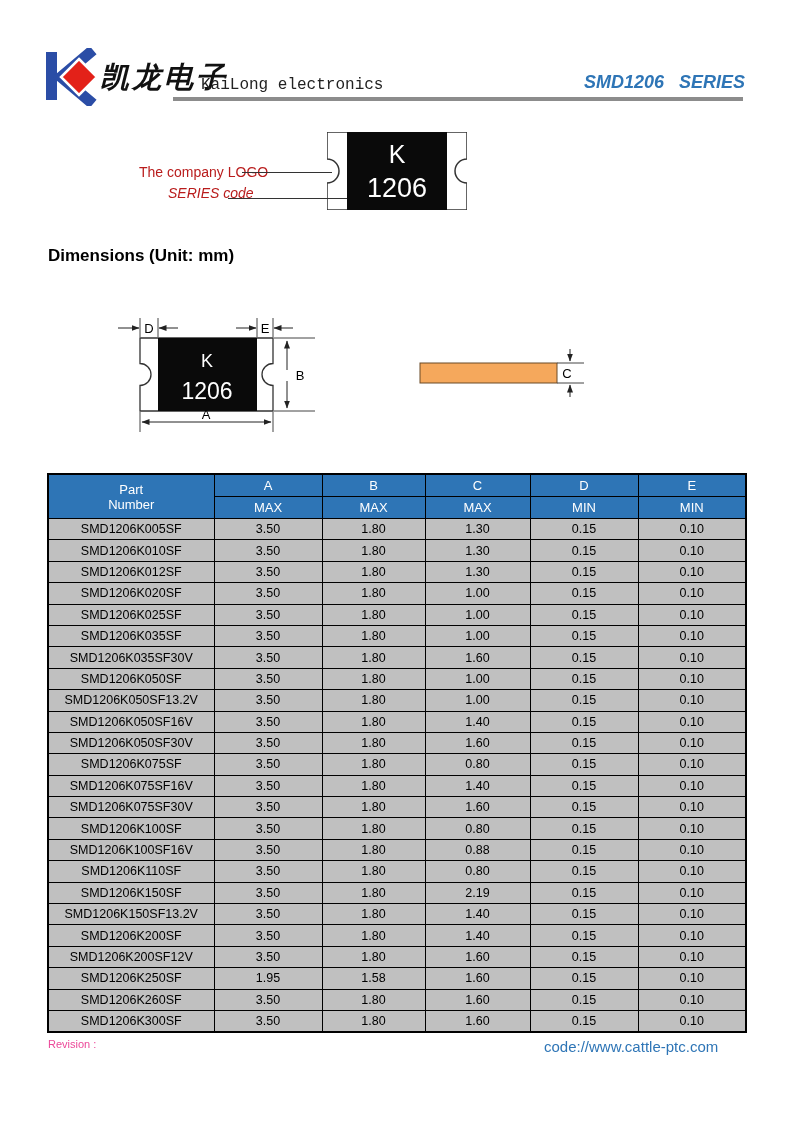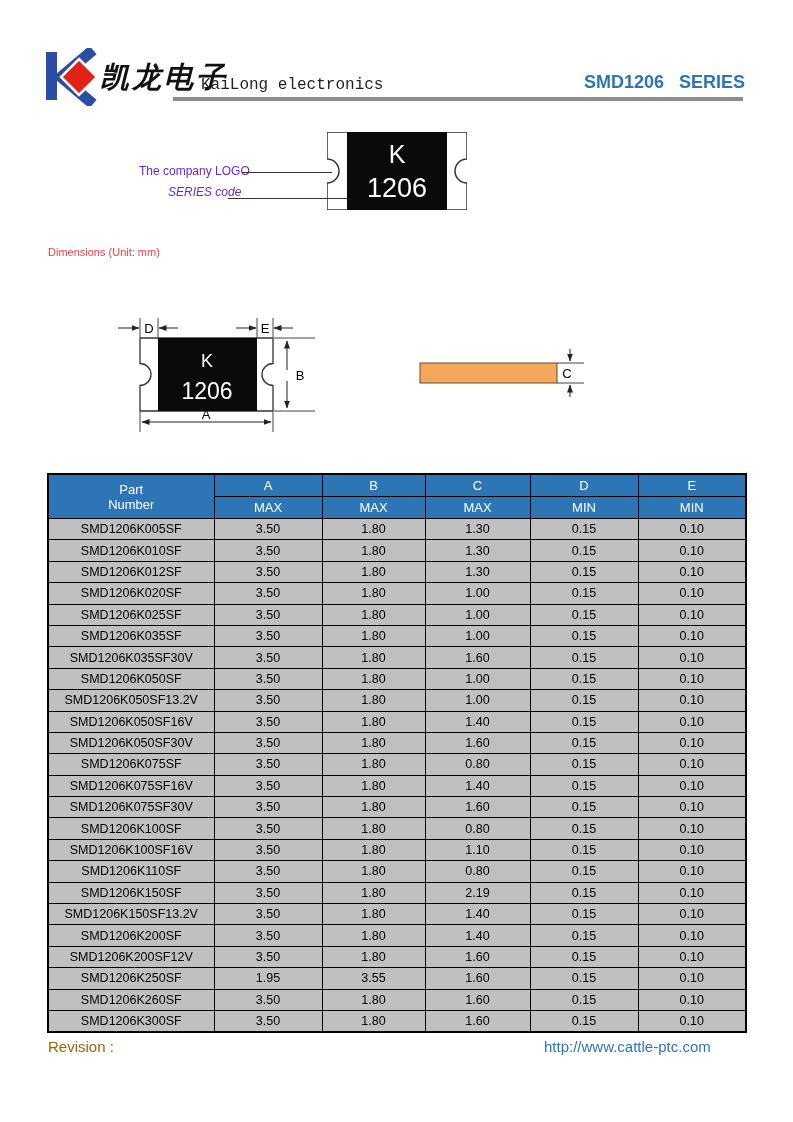--- a/index.html
+++ b/index.html
@@ -7,42 +7,42 @@
        font-family:"Liberation Sans",sans-serif;overflow:hidden;}
   #page{position:absolute;inset:0;}
 
   
   .logo-svg{position:absolute;left:45px;top:48px;}
   .logo-cn{position:absolute;left:100px;top:58px;font-family:"DejaVu Serif",serif;
            font-size:29px;font-weight:bold;font-style:italic;color:#111;letter-spacing:3px;white-space:pre;}
   .logo-en{position:absolute;left:201px;top:76px;font-family:Liberation Mono, monospace;
            font-size:16px;color:#222;}
   .series-title{position:absolute;left:445px;top:72px;width:300px;text-align:right;
-                font-size:18px;font-weight:bold;color:#2e75b6;white-space:pre;}
+                font-size:18px;font-weight:bold;color:#2e75b6;white-space:pre;font-style:italic;}
   .header-rule{position:absolute;left:173px;top:97px;width:570px;height:4px;background:#8c8c8c;}
 
   
   .chip1-svg{position:absolute;left:327px;top:132px;}
-  .callout{position:absolute;font-size:12px;color:#6d28d9;white-space:nowrap;}
+  .callout{position:absolute;font-size:14px;color:#b91c1c;white-space:nowrap;}
   .callout-line{position:absolute;border-top:1px solid #333;height:0;}
 
   
-  .dim-heading{position:absolute;left:48px;top:246px;font-size:11px;font-weight:normal;color:#ef4444;}
+  .dim-heading{position:absolute;left:48px;top:246px;font-size:17px;font-weight:bold;color:#000000;}
   .dim-svg{position:absolute;left:100px;top:310px;}
 
   
   #parts-table{position:absolute;left:47px;top:473px;width:698px;border-collapse:collapse;
                table-layout:fixed;font-size:12.5px;}
   #parts-table th,#parts-table td{border:1px solid #000;text-align:center;padding:0;}
   #parts-table{border:2px solid #000;}
   #parts-table thead th{background:#2e75b6;color:#ffffff;font-weight:normal;font-size:13px;height:21px;}
   #parts-table tbody td{background:#c0c0c0;color:#000;height:20.4px;}
 
   
-  .footer-revision{position:absolute;left:48px;top:1038px;font-size:15px;color:#a16207;white-space:pre;}
+  .footer-revision{position:absolute;left:48px;top:1038px;font-size:11px;color:#ec4899;white-space:pre;}
   .footer-url{position:absolute;left:544px;top:1038px;font-size:15px;color:#2e75b6;}
 
   svg text{font-family:"Liberation Sans",sans-serif;}
 </style>
 </head>
 <body>
 
 <div id="page">
 
   <svg class="logo-svg" width="62" height="58" viewBox="0 0 62 58">
@@ -267,21 +267,21 @@
           <td>3.50</td>
           <td>1.80</td>
           <td>0.80</td>
           <td>0.15</td>
           <td>0.10</td>
         </tr>
         <tr>
           <td>SMD1206K100SF16V</td>
           <td>3.50</td>
           <td>1.80</td>
-          <td>1.10</td>
+          <td>0.88</td>
           <td>0.15</td>
           <td>0.10</td>
         </tr>
         <tr>
           <td>SMD1206K110SF</td>
           <td>3.50</td>
           <td>1.80</td>
           <td>0.80</td>
           <td>0.15</td>
           <td>0.10</td>
@@ -314,21 +314,21 @@
           <td>SMD1206K200SF12V</td>
           <td>3.50</td>
           <td>1.80</td>
           <td>1.60</td>
           <td>0.15</td>
           <td>0.10</td>
         </tr>
         <tr>
           <td>SMD1206K250SF</td>
           <td>1.95</td>
-          <td>3.55</td>
+          <td>1.58</td>
           <td>1.60</td>
           <td>0.15</td>
           <td>0.10</td>
         </tr>
         <tr>
           <td>SMD1206K260SF</td>
           <td>3.50</td>
           <td>1.80</td>
           <td>1.60</td>
           <td>0.15</td>
@@ -339,15 +339,15 @@
           <td>3.50</td>
           <td>1.80</td>
           <td>1.60</td>
           <td>0.15</td>
           <td>0.10</td>
         </tr>
       </tbody>
   </table>
 
   <div class="footer-revision">Revision :</div>
-  <div class="footer-url">http://www.cattle-ptc.com</div>
+  <div class="footer-url">code://www.cattle-ptc.com</div>
 
 </div>
 
 </body></html>

